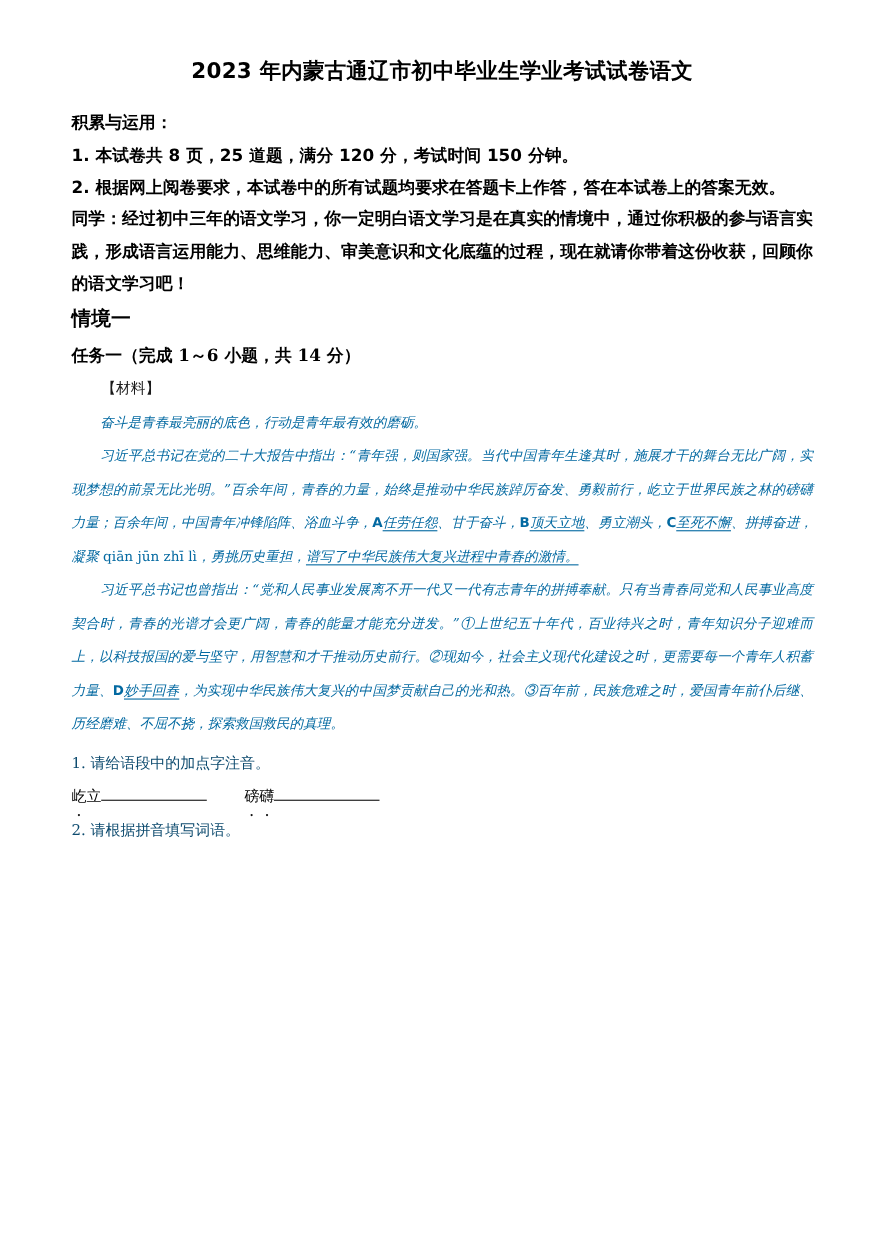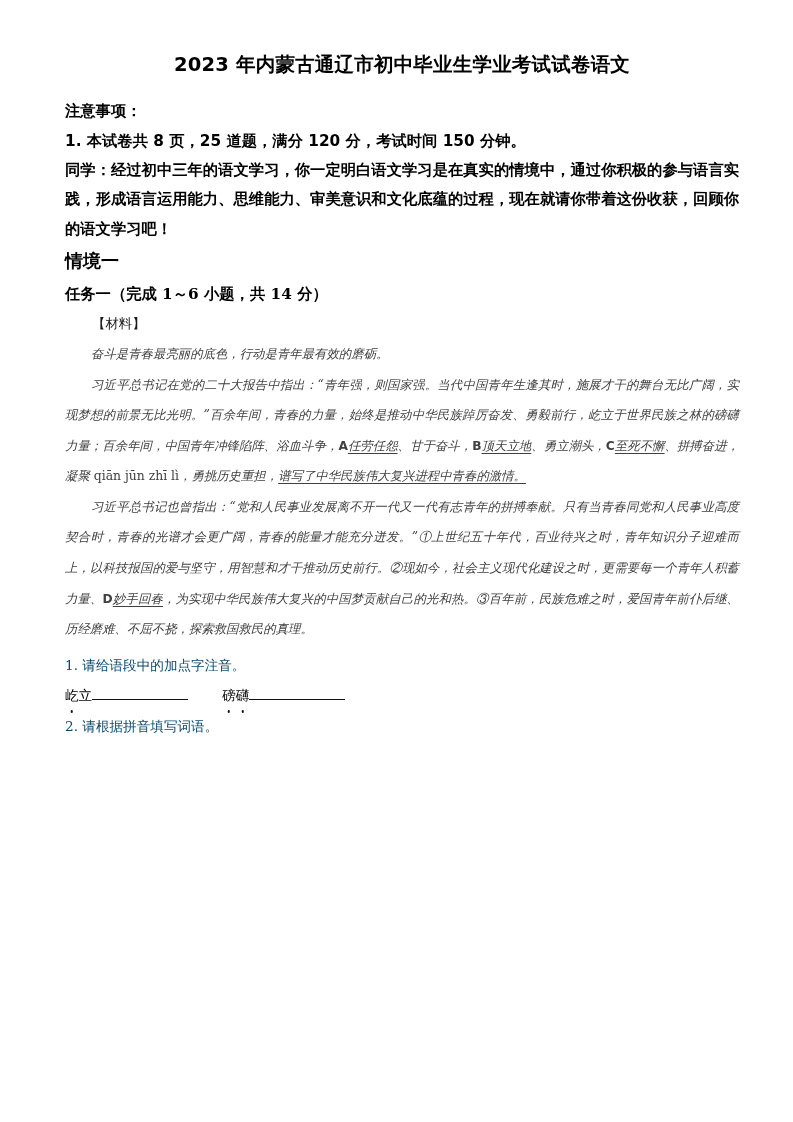--- a/index.html
+++ b/index.html
@@ -74,21 +74,21 @@
   }
 
   
   .mat-p {
     font-family: "DejaVu Serif", "Liberation Serif", serif;
     font-size: 12.4px;
     line-height: 2.46;
     text-align: justify;
     text-justify: inter-ideograph;
     margin: 0;
-    color: #404040;
+    color: #0369a1;
     font-style: italic;
   }
   .mat-p.indent { text-indent: 2.1em; }
   .mat-p.indent-1 { text-indent: 2.1em; }
 
   .u { text-decoration: underline; text-underline-offset: 2.5px; }
   .lbl {
     font-style: normal;
     font-weight: bold;
     font-family: "DejaVu Sans", "Liberation Sans", sans-serif;
@@ -140,22 +140,23 @@
 
   .spacer-sm { height: 5px; }
 </style>
 </head>
 <body>
 
 <div class="page">
 
   <h1 class="doc-title">2023 年内蒙古通辽市初中毕业生学业考试试卷语文</h1>
 
-  <p class="bold-block">注意事项：</p>
+  <p class="bold-block">积累与运用：</p>
   <p class="bold-block">1. 本试卷共 8 页，25 道题，满分 120 分，考试时间 150 分钟。</p>
+  <p class="bold-block">2. 根据网上阅卷要求，本试卷中的所有试题均要求在答题卡上作答，答在本试卷上的答案无效。</p>
 
   <p class="bold-block">同学：经过初中三年的语文学习，你一定明白语文学习是在真实的情境中，通过你积极的参与语言实践，形成语言运用能力、思维能力、审美意识和文化底蕴的过程，现在就请你带着这份收获，回顾你的语文学习吧！</p>
 
   <p class="center-head">情境一</p>
 
 
   <p class="task-head">任务一（完成 1～6 小题，共 14 分）</p>
 
   <p class="material-label">【材料】</p>
 

